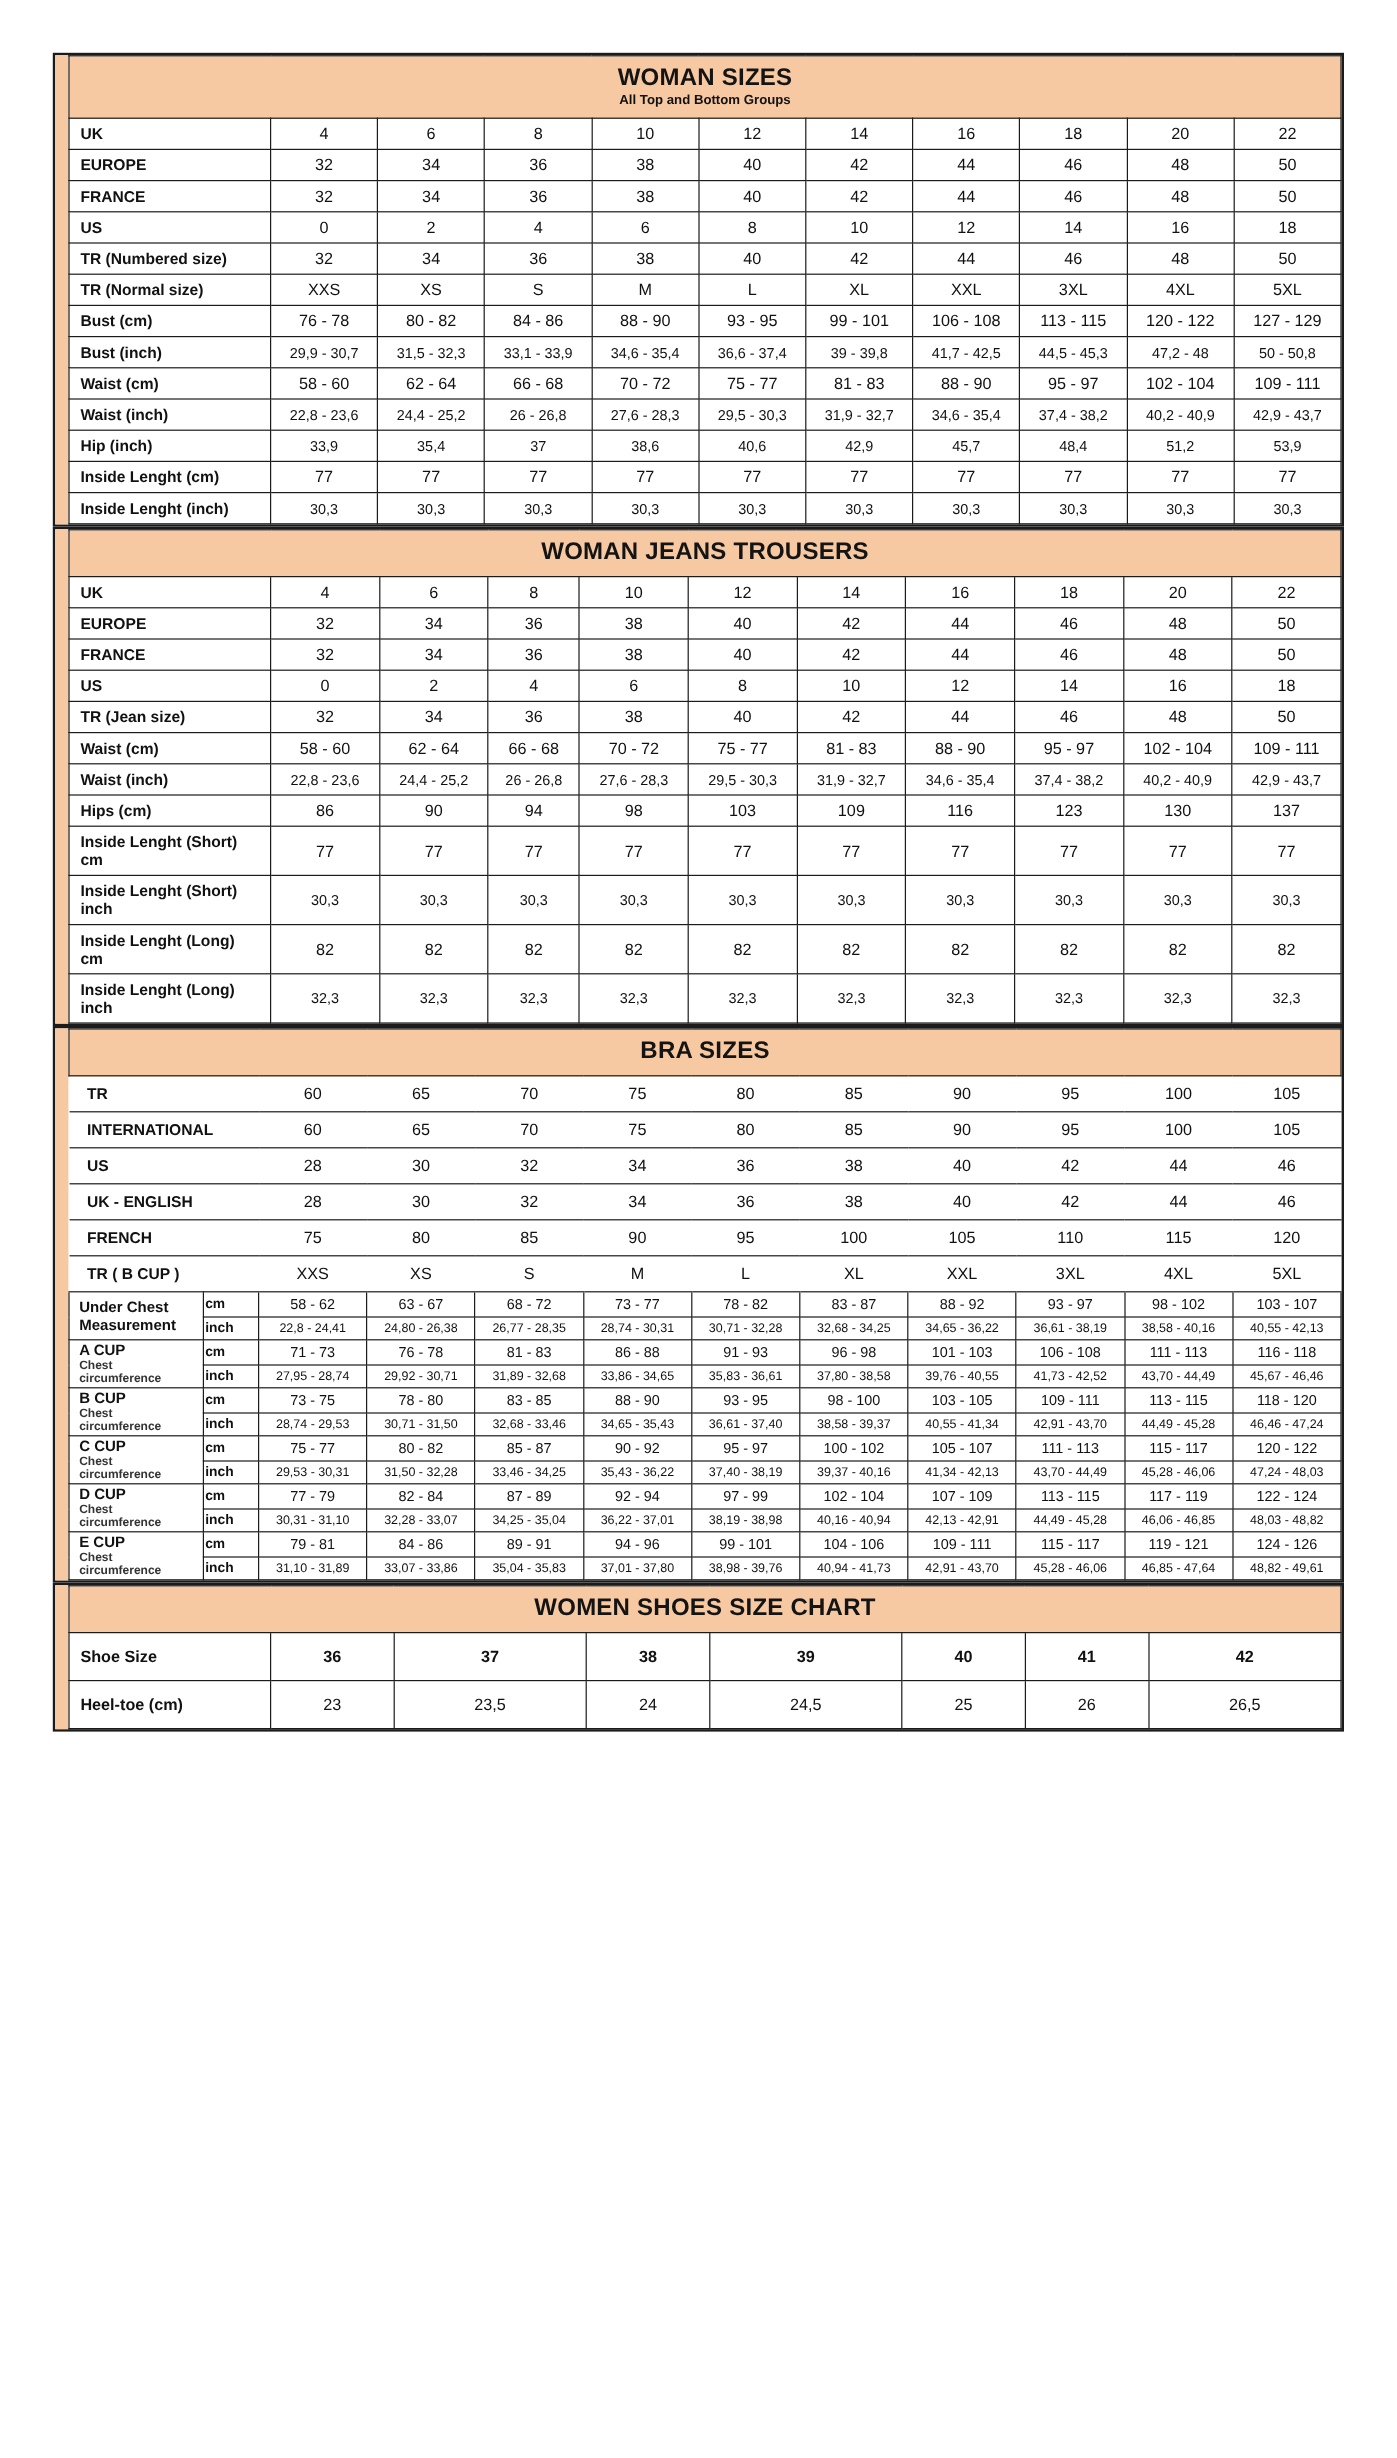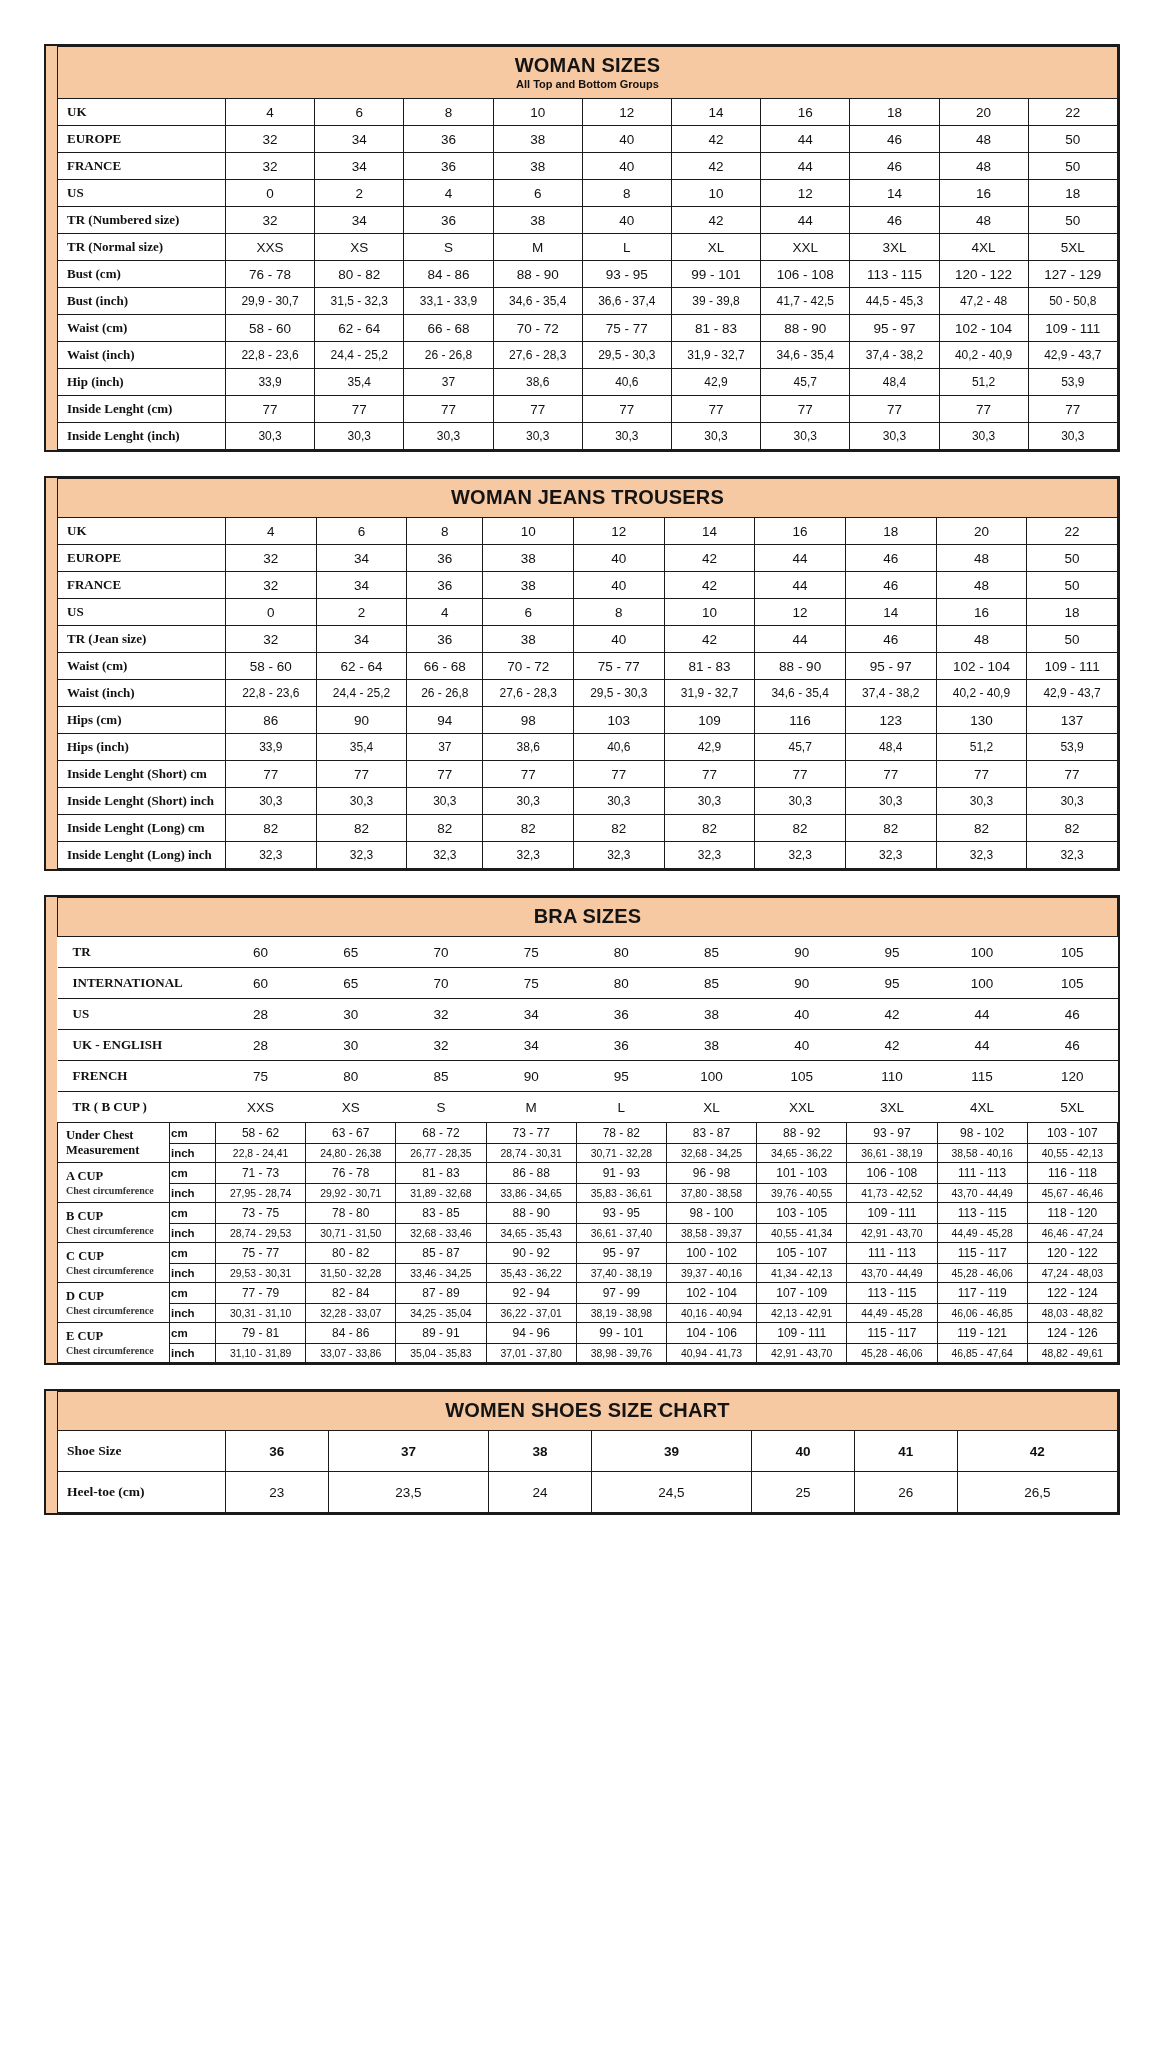--- a/index.html
+++ b/index.html
@@ -1,27 +1,27 @@
 <!DOCTYPE html>
 <html style="--accent: #f7c9a2; --line: #1b1b1b;"><head>
 <meta charset="utf-8">
 <style>
   :root { --accent:#f7c9a2; --line:#1b1b1b; }
   * { box-sizing:border-box; margin:0; padding:0; }
   html,body { background:#ffffff; }
   body { width:1164px; min-height:2048px; font-family:"Liberation Sans","DejaVu Sans",sans-serif; color:#111; }
   .page { padding:44px 44px 0 44px; }
-  .chart-wrap { display:flex; align-items:stretch; border:2px solid var(--line); margin-bottom:24px; background:#fff; }
+  .chart-wrap { display:flex; align-items:stretch; border:2px solid var(--line); background:#fff; }
   .strip { width:11px; background:var(--accent); flex:none; }
   table { border-collapse:collapse; table-layout:fixed; flex:1; min-width:0; }
   th,td { border:1px solid var(--line); }
   thead th { background:var(--accent); text-align:center; padding:7px 0 8px; }
   .title { font-size:20px; font-weight:bold; color:#141414; letter-spacing:.2px; }
   .subtitle { font-size:11px; font-weight:bold; margin-top:1px; }
-  td.lbl { text-align:left; font-weight:bold; font-size:13px; padding:5px 9px;font-family:Liberation Serif, serif; }
+  td.lbl { text-align:left; font-weight:bold; font-size:13px; padding:5px 9px; }
   td.val { text-align:center; font-size:13.5px; padding:4px 2px; }
   tr.small-vals td.val { font-size:12px; }
   col.c-lbl { width:168px; }
   col.c-glbl { width:112px; }
   col.c-unit { width:46px; }
   
   .bra tbody.conv td { border-left:none; border-right:none; }
   .bra tbody.conv td.lbl { padding:7px 15px; font-size:13px; }
   .bra tbody.conv td.val { padding:7px 2px; }
   .bra tbody.cups td.val { font-size:12px; padding:3px 1px; }
@@ -341,33 +341,20 @@
             <td class="val">90</td>
             <td class="val">94</td>
             <td class="val">98</td>
             <td class="val">103</td>
             <td class="val">109</td>
             <td class="val">116</td>
             <td class="val">123</td>
             <td class="val">130</td>
             <td class="val">137</td>
           </tr>
-          <tr class="small-vals">
-            <td class="lbl" colspan="1">Hips (inch)</td>
-            <td class="val">33,9</td>
-            <td class="val">35,4</td>
-            <td class="val">37</td>
-            <td class="val">38,6</td>
-            <td class="val">40,6</td>
-            <td class="val">42,9</td>
-            <td class="val">45,7</td>
-            <td class="val">48,4</td>
-            <td class="val">51,2</td>
-            <td class="val">53,9</td>
-          </tr>
           <tr>
             <td class="lbl" colspan="1">Inside Lenght (Short) cm</td>
             <td class="val">77</td>
             <td class="val">77</td>
             <td class="val">77</td>
             <td class="val">77</td>
             <td class="val">77</td>
             <td class="val">77</td>
             <td class="val">77</td>
             <td class="val">77</td>

